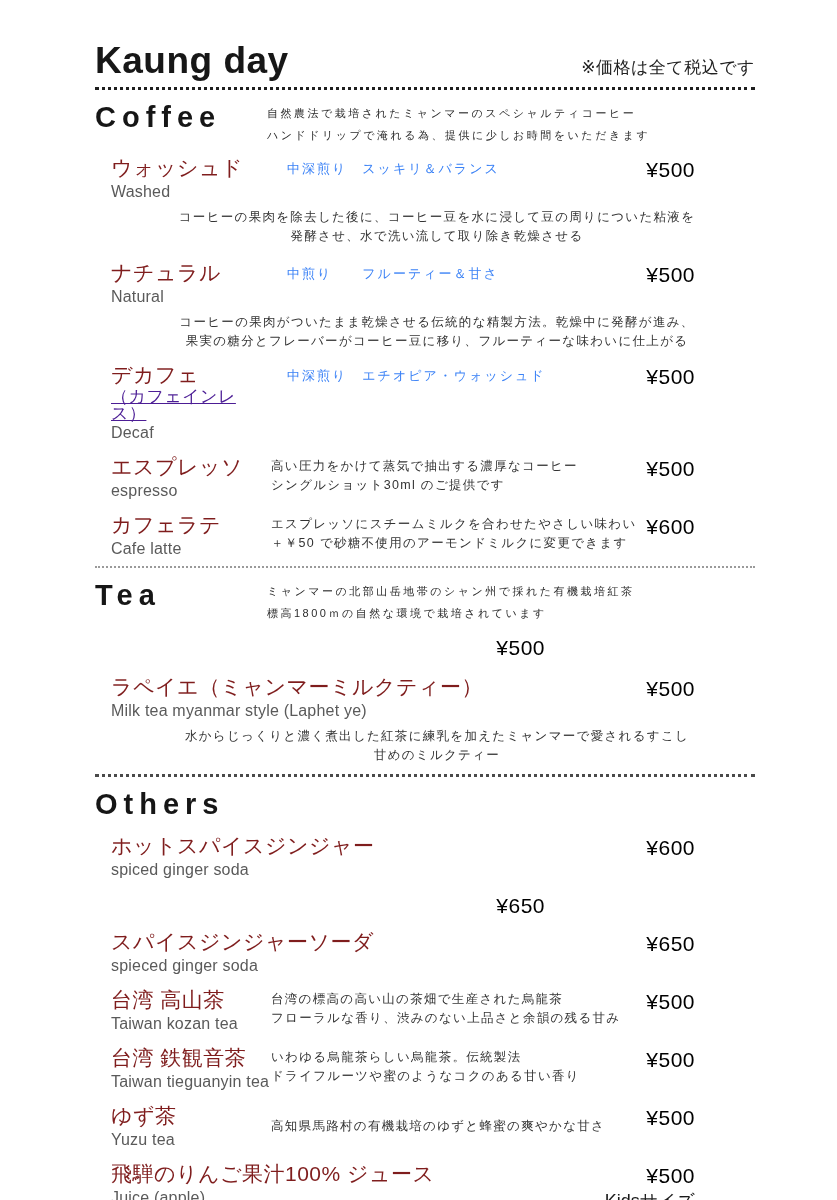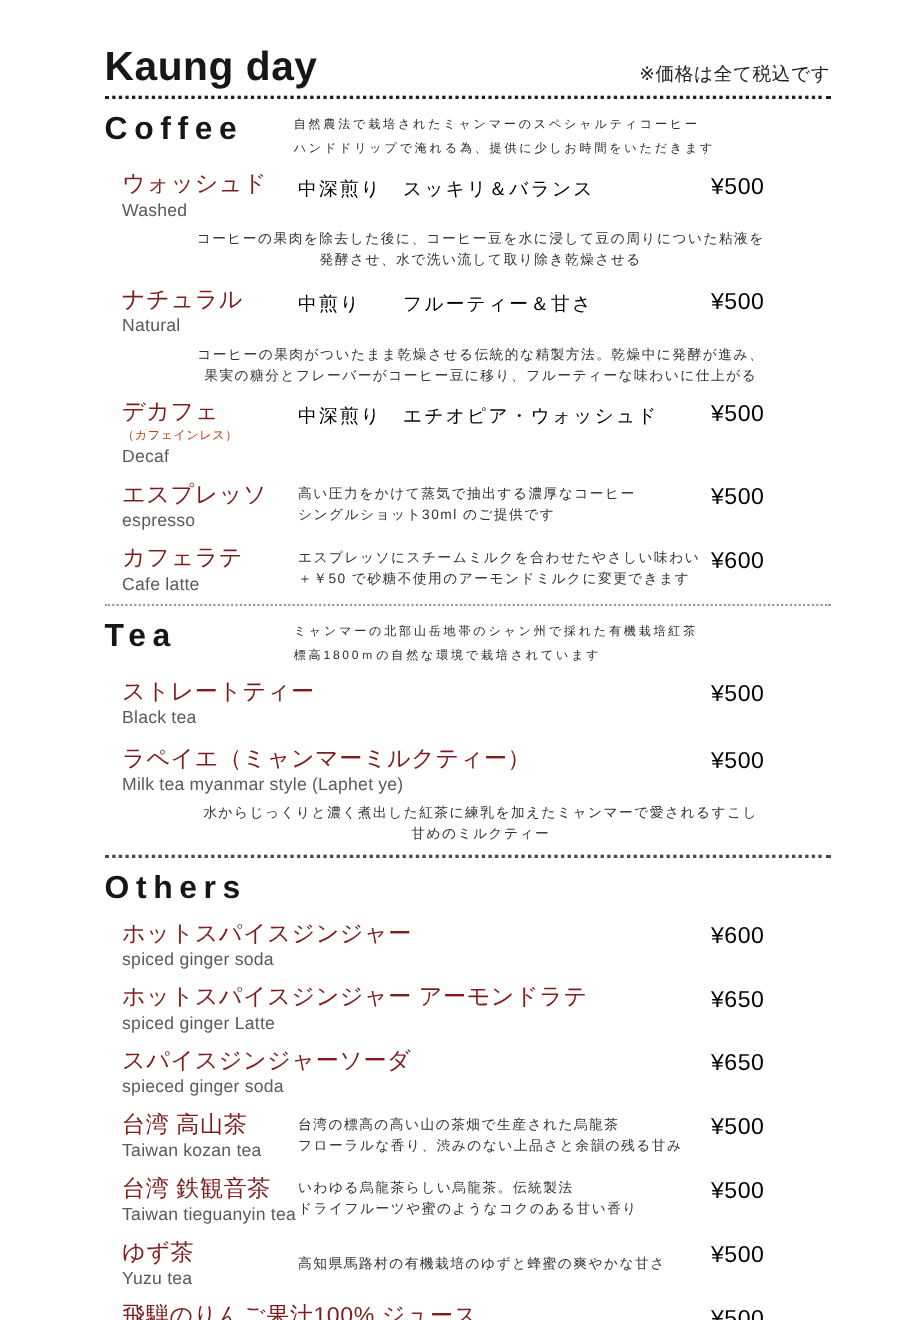--- a/index.html
+++ b/index.html
@@ -22,25 +22,25 @@
   .sec-head{display:grid;grid-template-columns:172px 1fr;align-items:flex-start;}
   .sec-title{margin:0;font-size:29px;line-height:40px;font-weight:800;letter-spacing:6px;color:#161616;}
   .sec-intro{font-size:11px;line-height:22px;letter-spacing:2.5px;color:#2b2b2b;padding-top:5px;}
   
   .items{padding-left:16px;}
   .item{margin-top:11px;}
   .item .row{display:grid;grid-template-columns:160px minmax(0,1fr) 100px;padding-right:60px;}
   .item.wide .row{grid-template-columns:minmax(0,1fr) 150px;}
   .names{min-width:0;}
   .jp{font-size:21px;line-height:26px;color:#7f1d1d;font-weight:500;letter-spacing:0.5px;white-space:nowrap;}
-  .jp-sub{font-size:11px;line-height:17px;color:#c2410c;letter-spacing:0.5px;}
+  .jp-sub{font-size:17px;line-height:17px;color:#4c1d95;letter-spacing:0.5px;text-decoration:underline;}
   .en{font-size:16px;line-height:21px;color:#5a5a5a;font-weight:500;letter-spacing:0.2px;white-space:nowrap;}
   .mid{min-width:0;padding-top:3px;}
   .mid-center{align-self:center;padding-top:0;}
-  .note{font-size:17px;letter-spacing:2px;color:#000000;padding-top:2px;white-space:nowrap;}
+  .note{font-size:13px;letter-spacing:2px;color:#3b82f6;padding-top:2px;white-space:nowrap;margin-left:16px;}
   .sdesc div,.desc div{font-size:12.5px;line-height:19px;letter-spacing:1.3px;color:#333;white-space:nowrap;}
   .desc{margin-top:6px;padding-left:8px;text-align:center;}
   .price-block{text-align:right;padding-top:3px;}
   .price{font-size:21px;color:#000000;font-weight:500;letter-spacing:0.5px;}
   .kids-label{font-size:18px;color:#1a1a1a;line-height:26px;}
   
   .sec .items .item:first-child{margin-top:9px;}
   .item.roomy{margin-top:14px;}
 </style>
 </head>
@@ -154,24 +154,20 @@
         <div class="sec-head">
           <h2 class="sec-title">Tea</h2>
           <div class="sec-intro">
             <div>ミャンマーの北部山岳地帯のシャン州で採れた有機栽培紅茶</div>
             <div>標高1800ｍの自然な環境で栽培されています</div>
           </div>
         </div>
         <div class="items">
           <div class="item wide">
             <div class="row">
-              <div class="names">
-                <div class="jp">ストレートティー</div>
-                <div class="en">Black tea</div>
-              </div>
               <div class="price-block">
                 <div class="price">¥500</div>
               </div>
             </div>
           </div>
           <div class="item wide roomy">
             <div class="row">
               <div class="names">
                 <div class="jp">ラペイエ（ミャンマーミルクティー）</div>
                 <div class="en">Milk tea myanmar style (Laphet ye)</div>
@@ -199,24 +195,20 @@
                 <div class="jp">ホットスパイスジンジャー</div>
                 <div class="en">spiced ginger soda</div>
               </div>
               <div class="price-block">
                 <div class="price">¥600</div>
               </div>
             </div>
           </div>
           <div class="item wide">
             <div class="row">
-              <div class="names">
-                <div class="jp">ホットスパイスジンジャー アーモンドラテ</div>
-                <div class="en">spiced ginger Latte</div>
-              </div>
               <div class="price-block">
                 <div class="price">¥650</div>
               </div>
             </div>
           </div>
           <div class="item wide">
             <div class="row">
               <div class="names">
                 <div class="jp">スパイスジンジャーソーダ</div>
                 <div class="en">spieced ginger soda</div>

